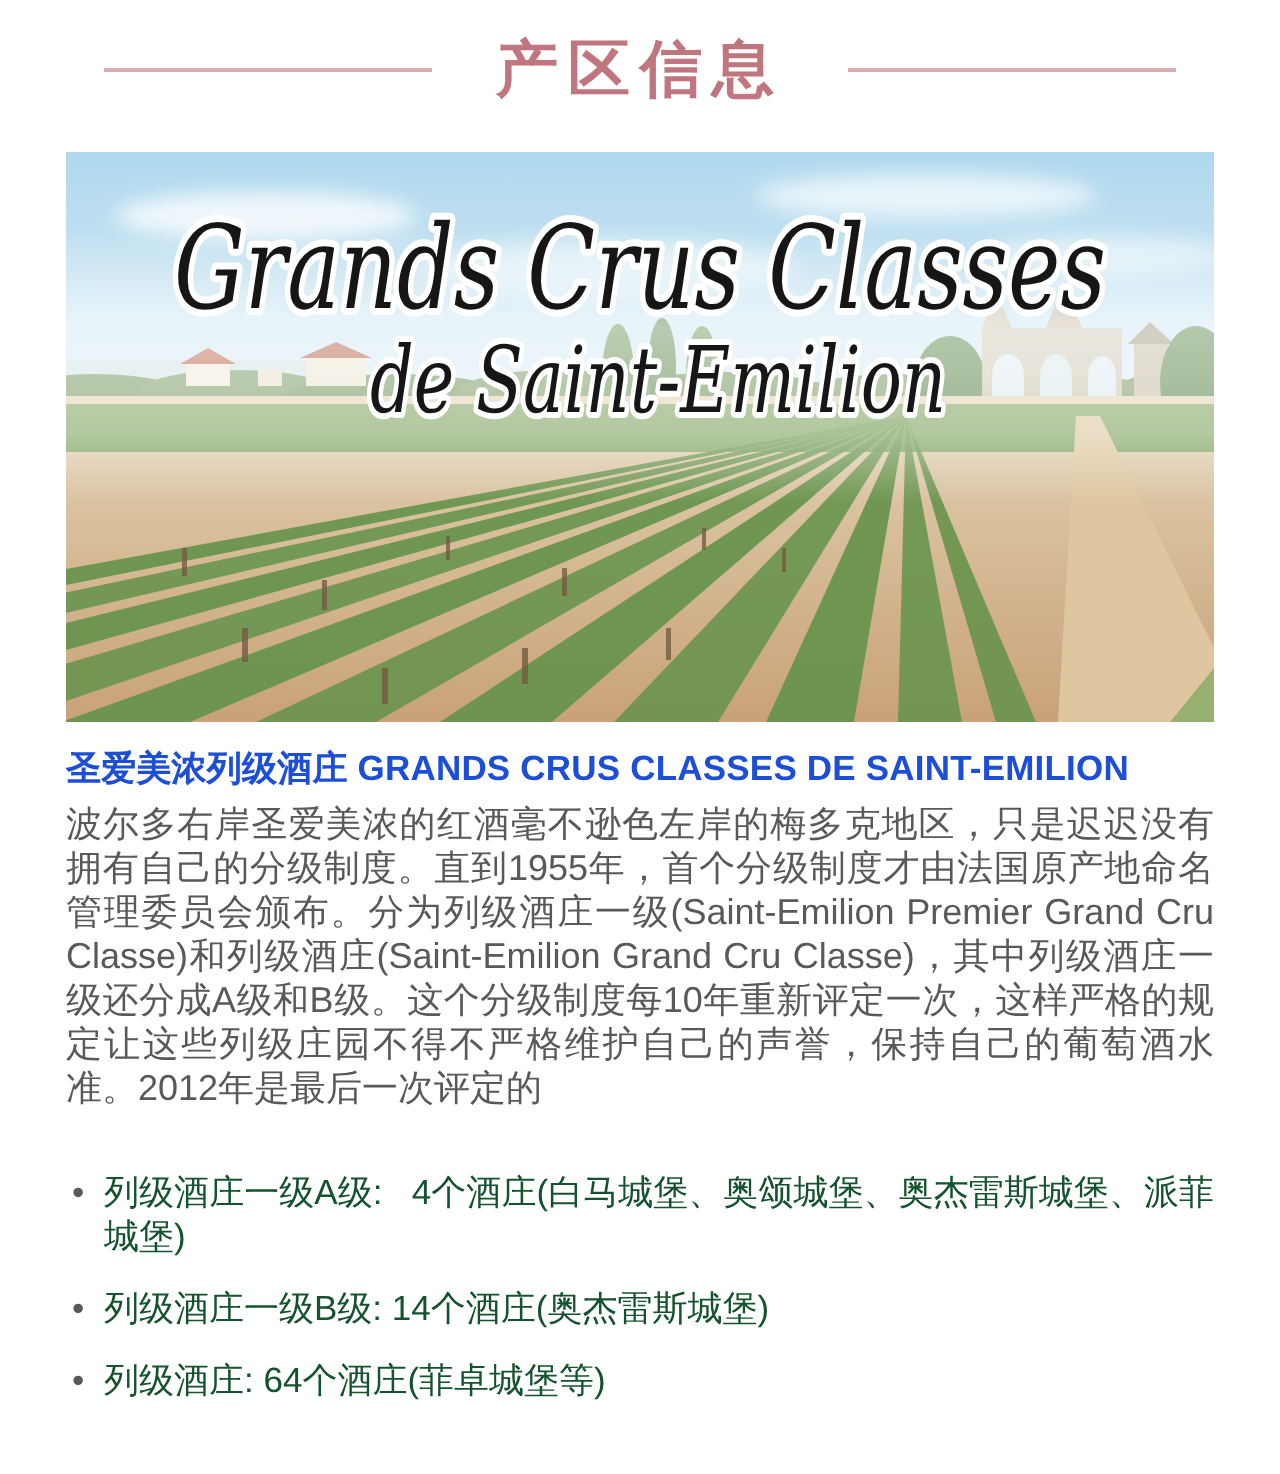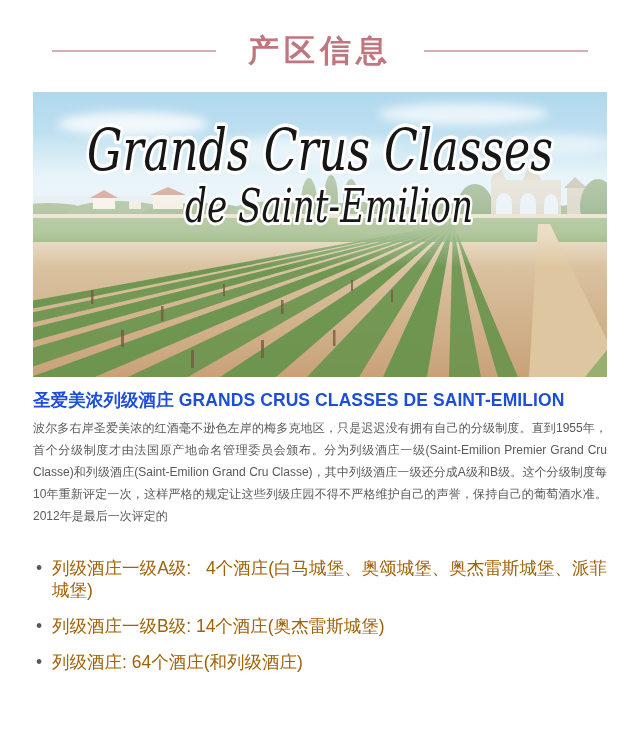--- a/index.html
+++ b/index.html
@@ -5,21 +5,21 @@
   html,body{margin:0;padding:0;background:#ffffff;}
   body{
     width:640px;height:737px;overflow:hidden;
     font-family:"Liberation Sans","DejaVu Sans",sans-serif;
     color:#58595b;
   }
   .page{width:640px;height:737px;background:#fff;}
 
   
   .sec-header{
-    padding-top:31px;
+    padding-top:15px;
     display:flex;align-items:center;justify-content:center;gap:32px;
   }
   .hline{display:block;width:164px;height:2px;background:#d9adb3;}
   .sec-title{
     margin:0;
     font-size:31px;line-height:40px;font-weight:bold;
     letter-spacing:5px;color:#c0767e;white-space:nowrap;
   }
 
   
@@ -28,32 +28,32 @@
 
   
   .article{margin:0 33px;width:574px;}
   .article h2{
     margin:12px 0 0 0;
     font-size:17.5px;line-height:23px;font-weight:bold;color:#1d4ed8;
     white-space:nowrap;letter-spacing:0.1px;
   }
   .article p{
     margin:5px 0 0 0;
-    font-size:12px;line-height:22px;color:#58595b;
+    font-size:18px;line-height:22px;color:#58595b;
     text-align:justify;
   }
   .article ul{
     list-style:none;
     margin:30px 0 0 0;padding:0;
   }
   .article li{
     position:relative;
     padding-left:19px;
     margin-bottom:14px;
-    font-size:17.5px;line-height:22px;color:#a16207;
+    font-size:17.5px;line-height:22px;color:#14532d;
     text-align:justify;
   }
   .article li::before{
     content:"\2022";
     position:absolute;left:3px;top:0;
     color:#58595b;font-size:17.5px;
   }
 </style>
 </head>
 <body>
@@ -177,17 +177,17 @@
       <text x="296" y="130" text-anchor="middle" font-family="'DejaVu Serif',serif" font-style="italic" font-size="46" fill="#161616" stroke="#ffffff" stroke-width="6" stroke-linejoin="round" paint-order="stroke" textLength="288" lengthAdjust="spacingAndGlyphs">de Saint-Emilion</text>
     </svg>
   </figure>
 
   <main class="article">
     <h2>圣爱美浓列级酒庄 GRANDS CRUS CLASSES DE SAINT-EMILION</h2>
     <p>波尔多右岸圣爱美浓的红酒毫不逊色左岸的梅多克地区，只是迟迟没有拥有自己的分级制度。直到1955年，首个分级制度才由法国原产地命名管理委员会颁布。分为列级酒庄一级(Saint-Emilion Premier Grand Cru Classe)和列级酒庄(Saint-Emilion Grand Cru Classe)，其中列级酒庄一级还分成A级和B级。这个分级制度每10年重新评定一次，这样严格的规定让这些列级庄园不得不严格维护自己的声誉，保持自己的葡萄酒水准。2012年是最后一次评定的</p>
     <ul>
       <li>列级酒庄一级A级:&nbsp;&nbsp;&nbsp;4个酒庄(白马城堡、奥颂城堡、奥杰雷斯城堡、派菲城堡)</li>
       <li>列级酒庄一级B级: 14个酒庄(奥杰雷斯城堡)</li>
-      <li>列级酒庄: 64个酒庄(和列级酒庄)</li>
+      <li>列级酒庄: 64个酒庄(菲卓城堡等)</li>
     </ul>
   </main>
 
 </div>
 
 </body></html>

